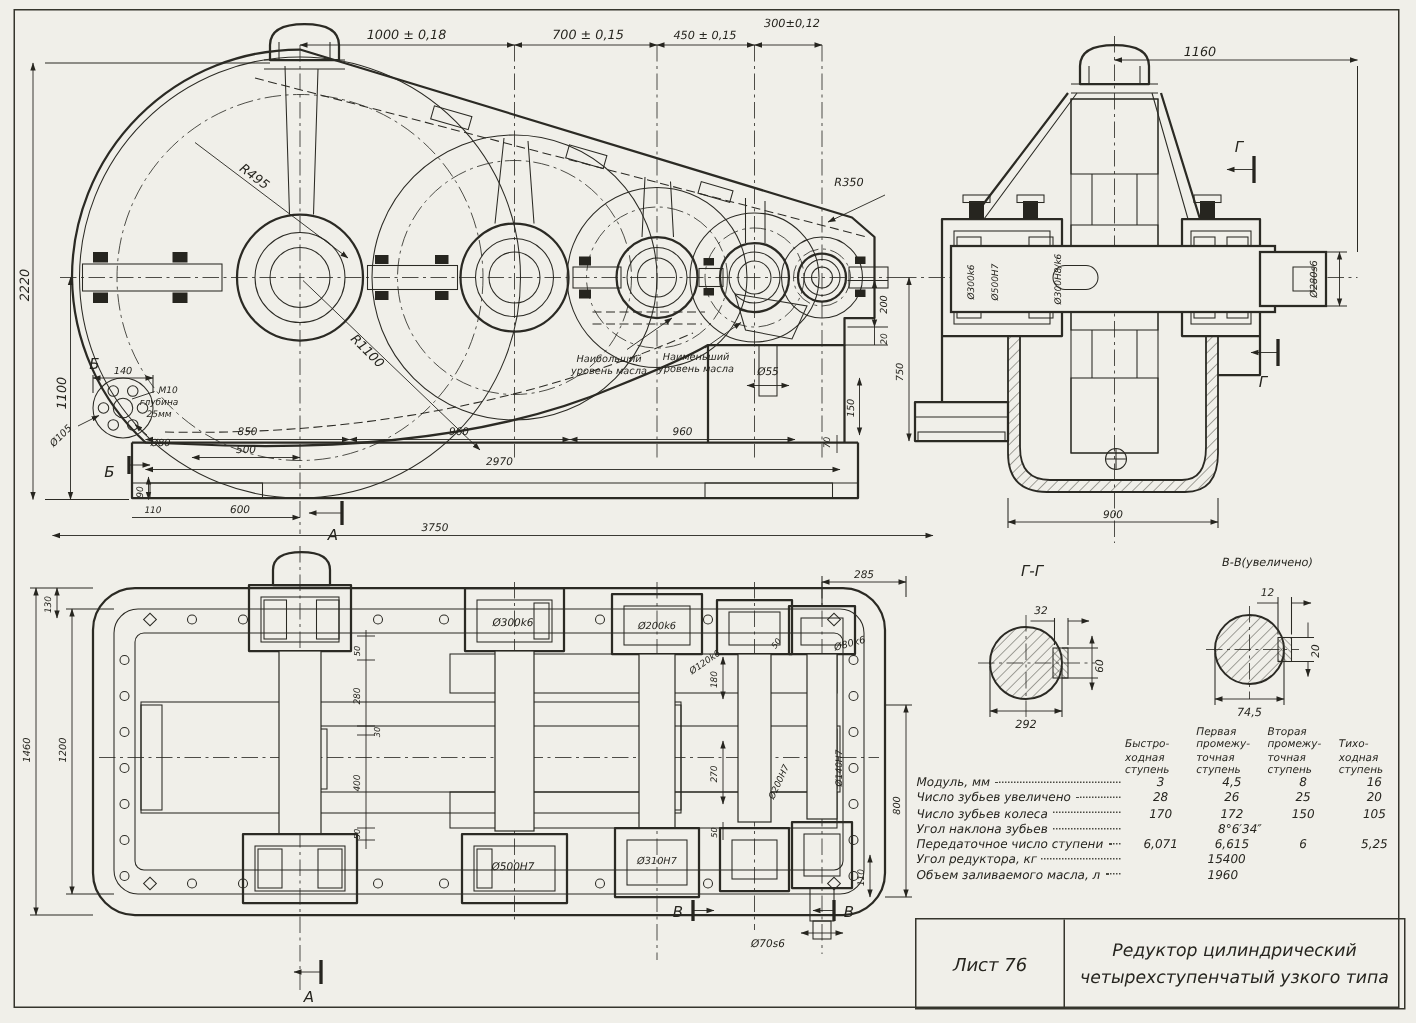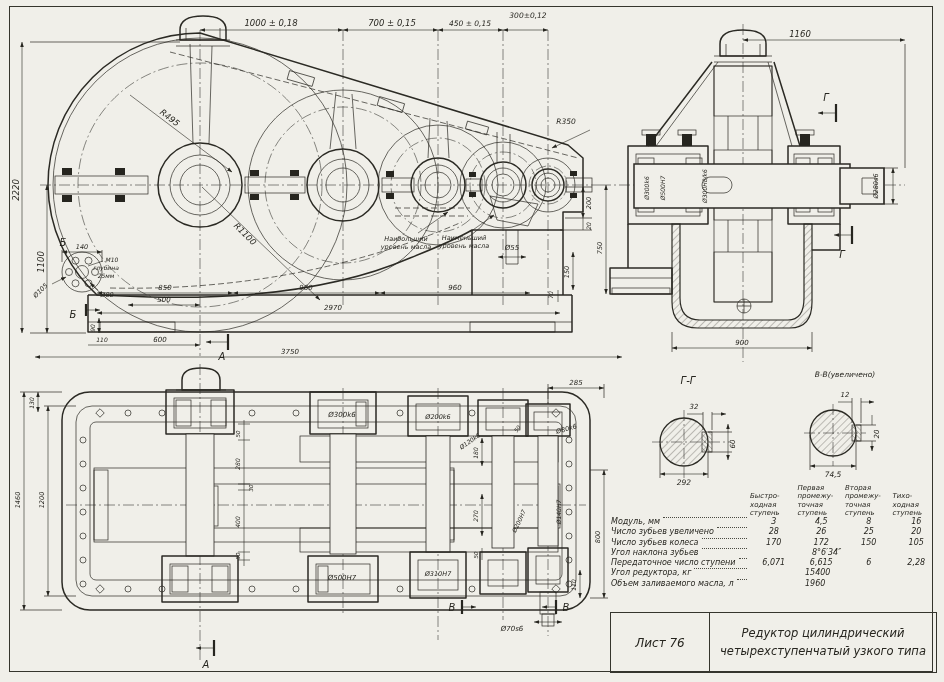--- a/index.html
+++ b/index.html
@@ -18,21 +18,21 @@
   .dsh{stroke:#2b2a24;stroke-width:0.7;fill:none;stroke-dasharray:6 3}
   .dim{stroke:#26251f;stroke-width:0.6;fill:none}
   .tick{stroke:#26251f;stroke-width:2.2;fill:none}
   .dark{fill:#26251f;stroke:none}
   .paper{fill:#f0efe9}
   
   .spec{position:absolute;left:611px;top:471px;width:329px;color:#26251f;
         font-style:italic;font-size:8px;line-height:10.3px;}
   .spec .hdr{display:flex;margin-left:139px;height:46px;font-size:7px;line-height:8.2px;}
   .spec .hdr span{width:47.5px;text-align:left;white-space:pre-line;align-self:flex-end}
-  .srow{display:flex;align-items:flex-start;height:10.3px;white-space:nowrap}
+  .srow{display:flex;align-items:center;height:10.3px;white-space:nowrap}
   .lbl{flex:none}
   .dots{flex:1;border-bottom:1.2px dotted #4a4a42;margin:0 3px 2px 3px;min-width:4px}
   .vals{display:flex;width:190px;flex:none}
   .vals span{width:47.5px;text-align:center}
   .vspan{width:190px;flex:none;padding-left:55px;box-sizing:border-box}
   .vmid{padding-left:62px}
   
   .tblock{position:absolute;left:610px;top:612px;width:327px;height:61px;
           border:1.8px solid #35352d;box-sizing:border-box;display:flex;color:#26251f}
   .tblock .sheet{width:98px;border-right:1.8px solid #35352d;display:flex;
@@ -574,21 +574,21 @@
         <span class="dots"></span>
       <span class="vspan vmid">8°6′34″</span>
     </div>
     <div class="srow">
       <span class="lbl">Передаточное число ступени</span>
         <span class="dots"></span>
       <span class="vals">
           <span>6,071</span>
           <span>6,615</span>
           <span>6</span>
-          <span>2,28</span>
+          <span>5,25</span>
         </span>
     </div>
     <div class="srow">
       <span class="lbl">Угол редуктора, кг</span>
         <span class="dots"></span>
       <span class="vspan">15400</span>
     </div>
     <div class="srow">
       <span class="lbl">Объем заливаемого масла, л</span>
         <span class="dots"></span>

